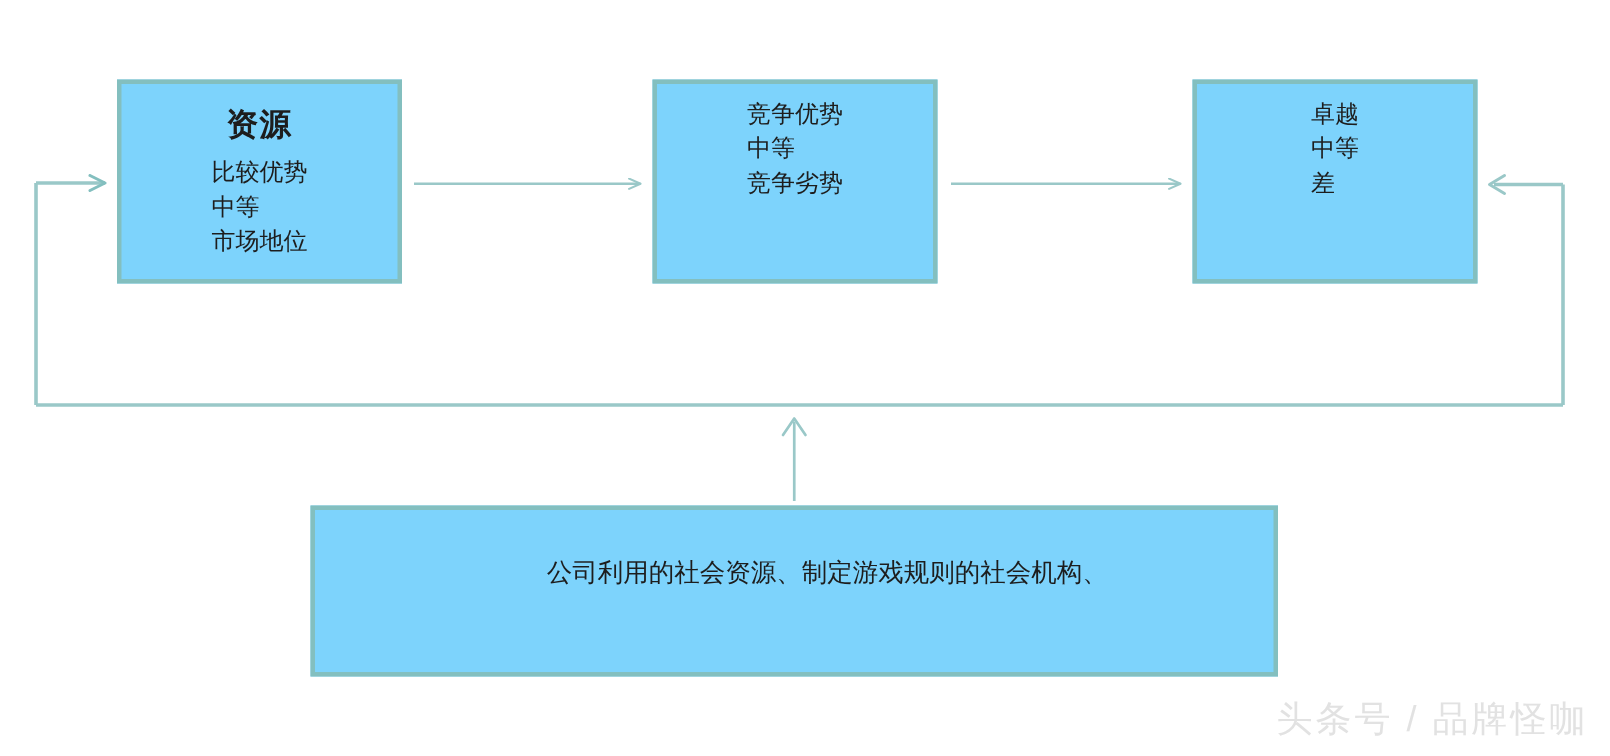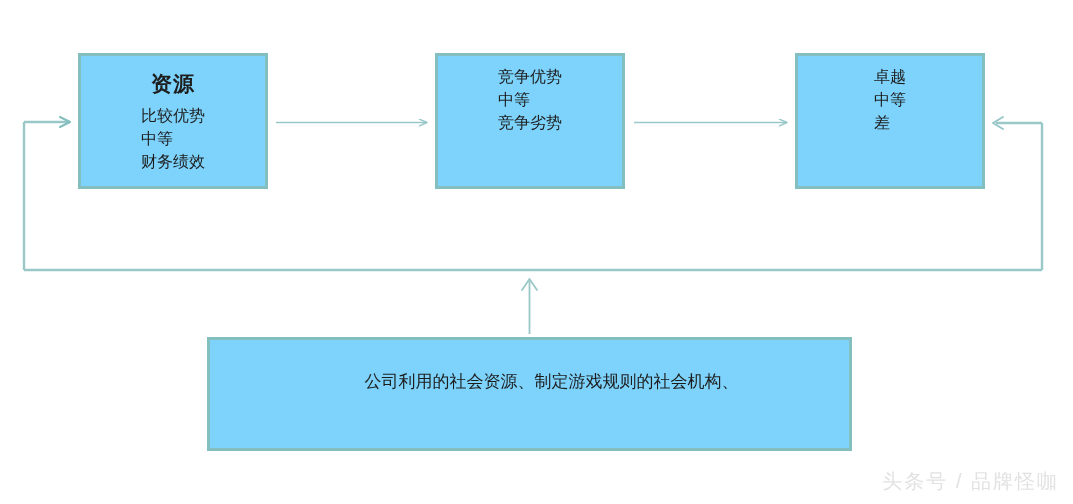--- a/index.html
+++ b/index.html
@@ -68,21 +68,21 @@
     color: #1d1d1d;
     line-height: 1.85;
     margin-top: 26px;
     padding-left: 44px;
   }
   .context-text div { white-space: nowrap; }
   #watermark {
     position: absolute;
     right: 14px;
     bottom: 9px;
-    font-size: 20px;
+    font-size: 24px;
     color: #e2e2e2;
     letter-spacing: 2px;
     white-space: nowrap;
     margin-left: 19px;
   }
 </style>
 </head>
 <body>
 
 <div id="canvas">
@@ -126,21 +126,21 @@
       <path d="M522,290 L529.5,279 L537,290" fill="none" stroke="#9ac8c8" stroke-width="1.8" stroke-linecap="round" stroke-linejoin="round"></path>
     </g>
   </svg>
 
   <div class="node" id="node-resources">
     <div class="node-title">资源</div>
     <div class="node-list-wrap">
       <div class="node-list">
         <div>比较优势</div>
         <div>中等</div>
-        <div>财务绩效</div>
+        <div>市场地位</div>
       </div>
     </div>
   </div>
 
   <div class="node" id="node-market">
     <div class="node-list-wrap">
       <div class="node-list">
         <div>竞争优势</div>
         <div>中等</div>
         <div>竞争劣势</div>

